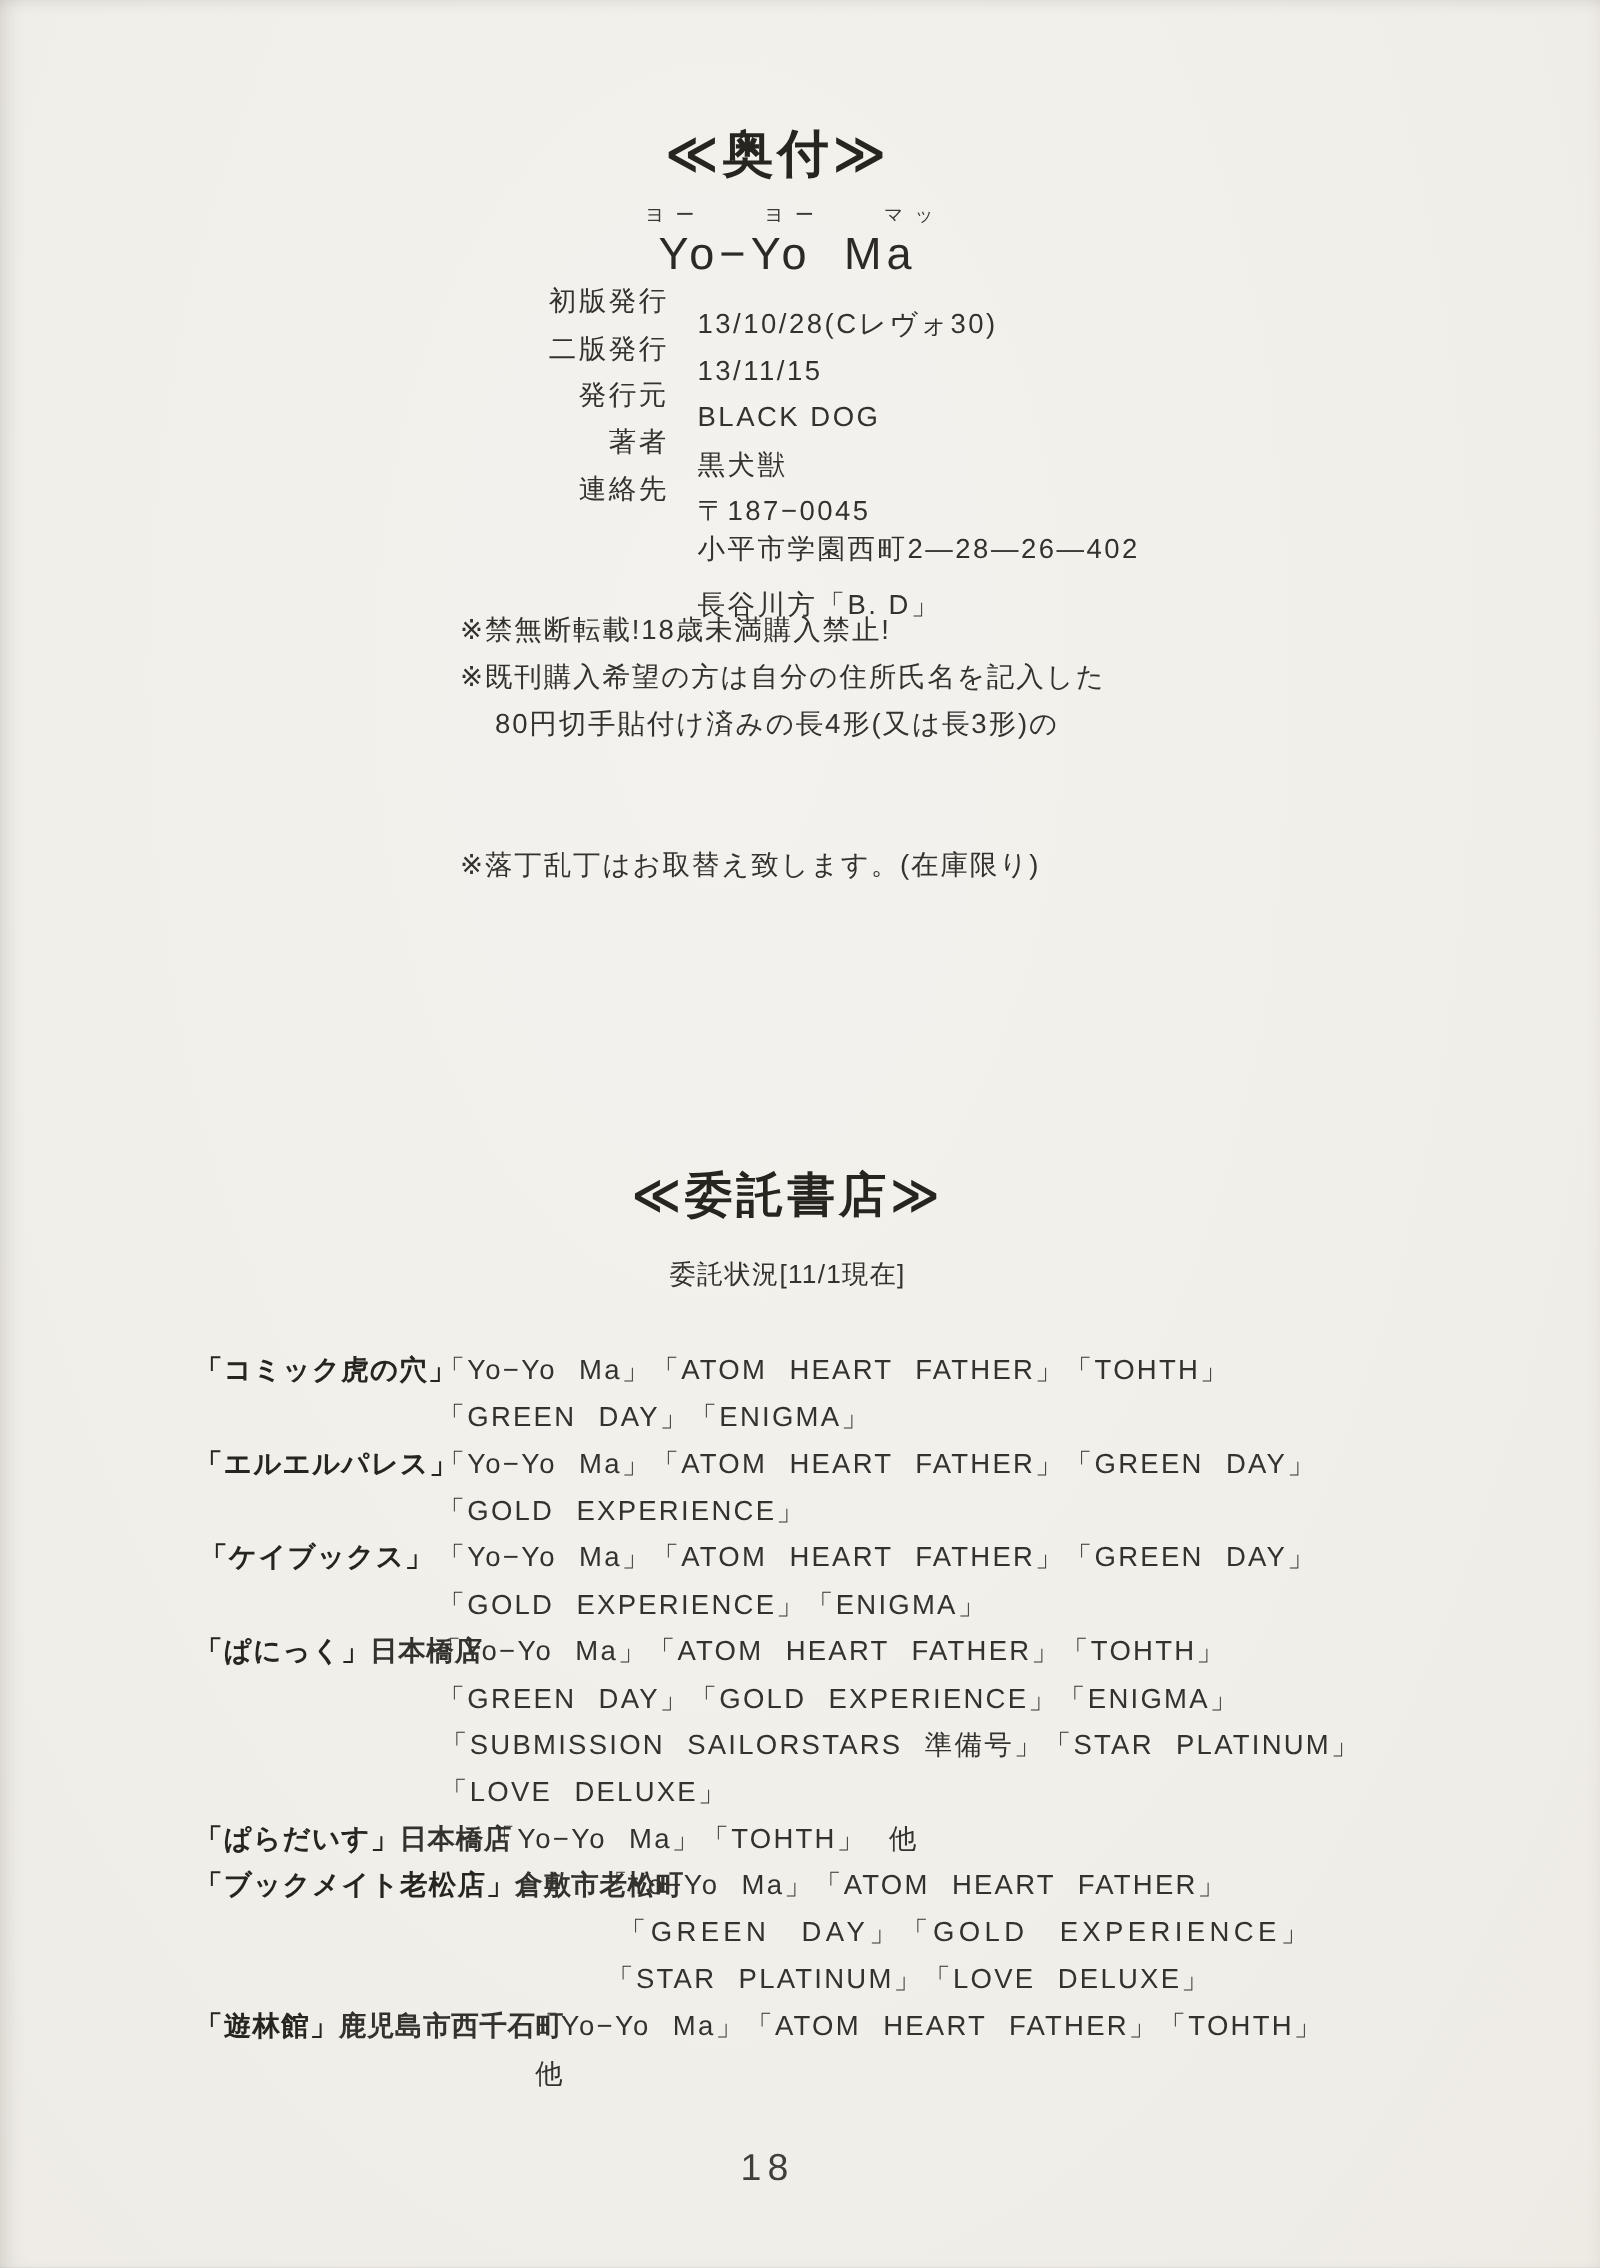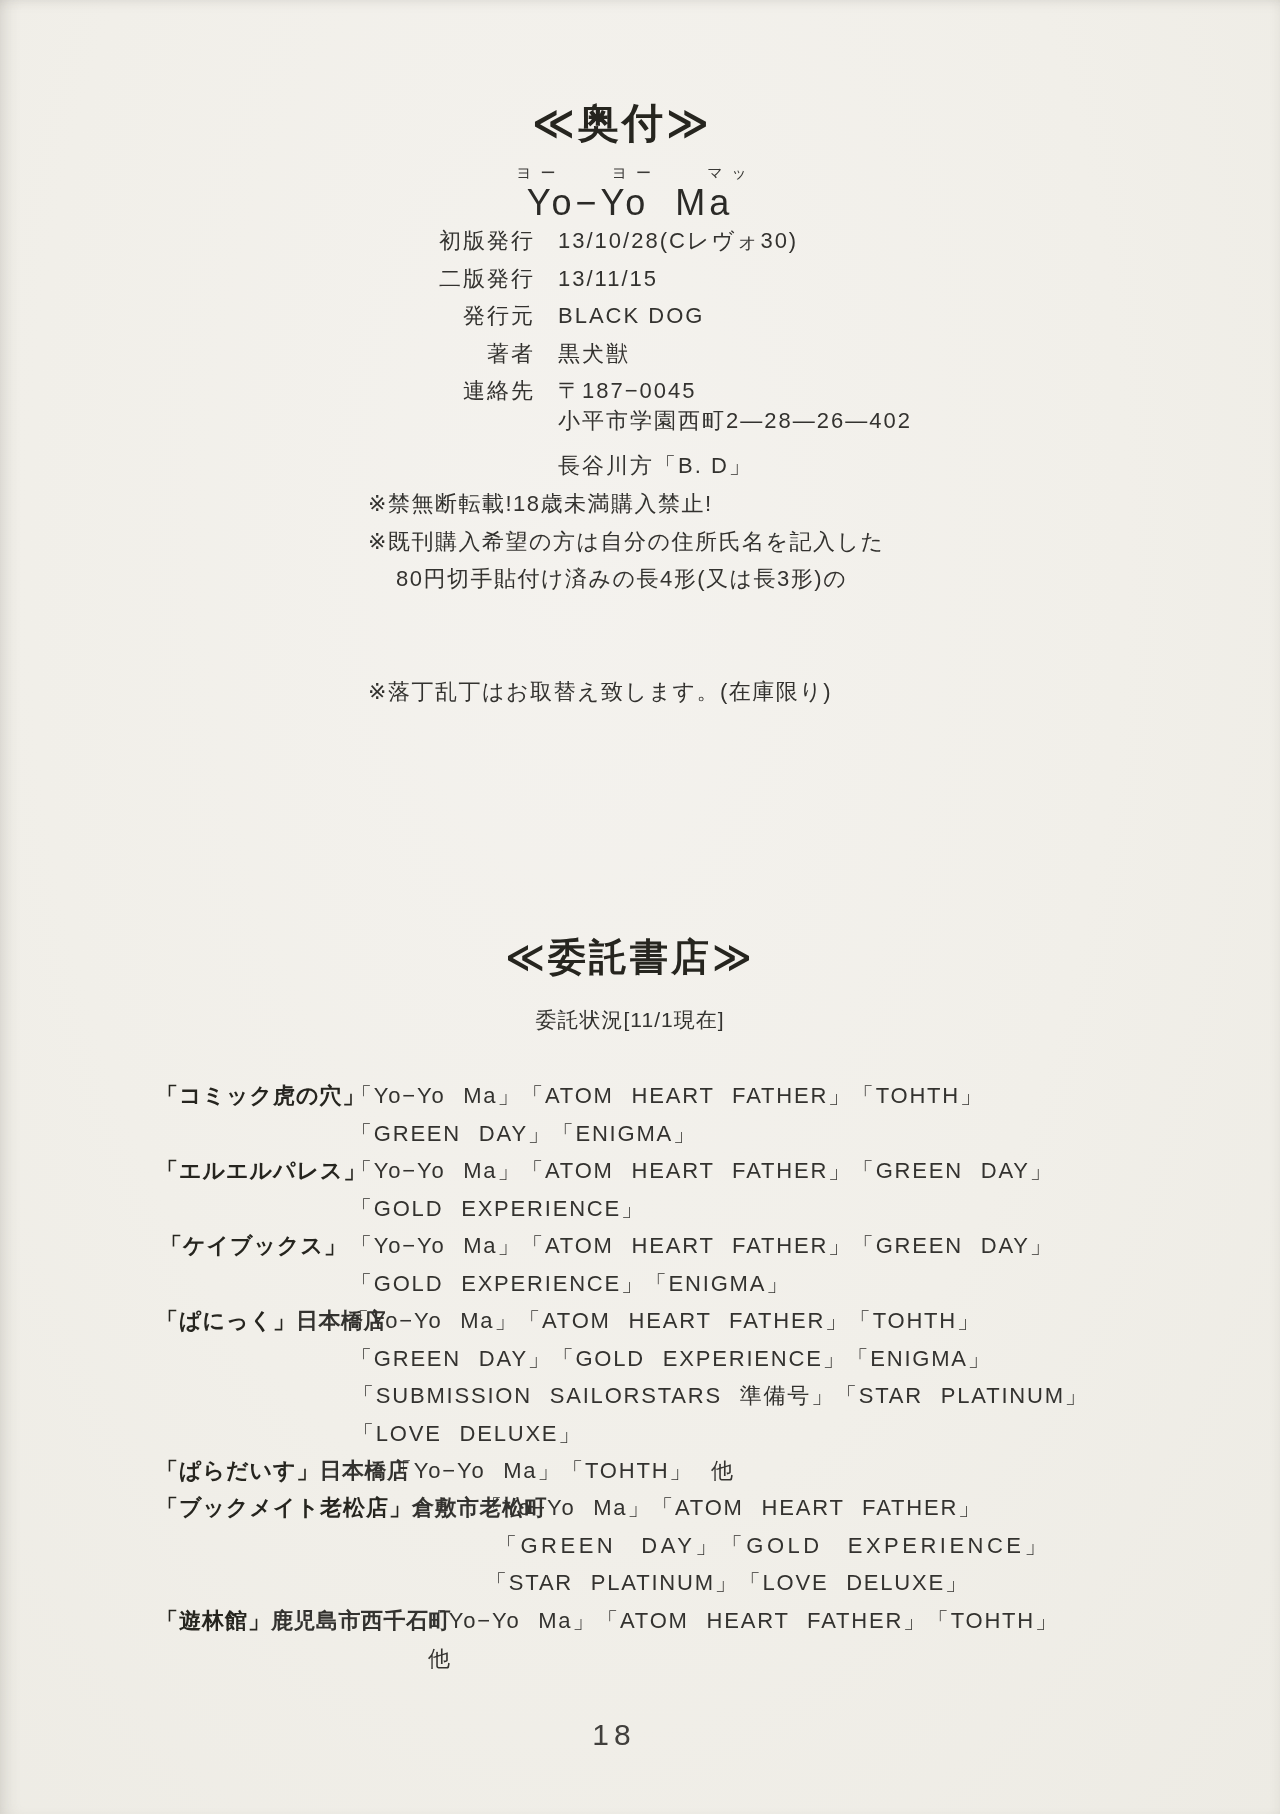--- a/index.html
+++ b/index.html
@@ -19,21 +19,21 @@
     color:#2e2d2b;
   }
   .t{position:absolute;white-space:nowrap;font-size:22px;line-height:1.15;letter-spacing:1px;color:#33322f;}
   .ctr{transform:translateX(-50%);}
   .h{font-weight:bold;letter-spacing:3px;color:#26251f;}
   .heading1{font-size:41px;}
   .heading2{font-size:38px;}
   .furi{font-size:15px;letter-spacing:9px;word-spacing:34px;color:#3a3936;}
   .worktitle{font-size:36px;letter-spacing:4px;word-spacing:12px;color:#2b2a27;}
   .flabel{width:132px;text-align:right;letter-spacing:2px;}
-  .fvalue{letter-spacing:2px;}
+  .fvalue{letter-spacing:2px;margin-top:18px;}
   .note{letter-spacing:1.5px;}
   .storename{font-weight:bold;letter-spacing:1px;color:#26251f;}
   .storeloc{font-weight:bold;font-size:22px;letter-spacing:0.5px;}
   .titles{letter-spacing:1.8px;word-spacing:0.45em;color:#33322f;}
   .wide{letter-spacing:3.5px;word-spacing:0.7em;margin-left:10px;}
   .pagenum{font-size:30px;letter-spacing:5px;color:#413f3c;}
 </style>
 </head>
 <body>
 

